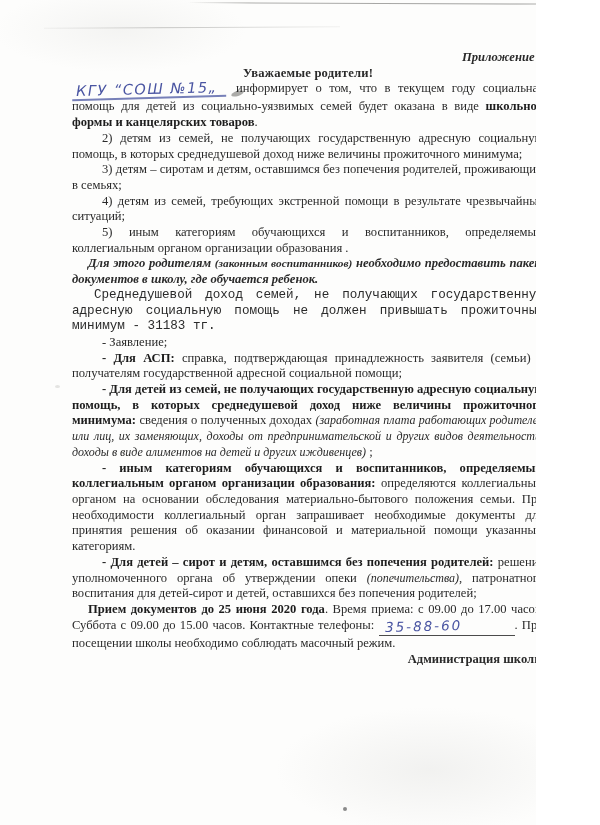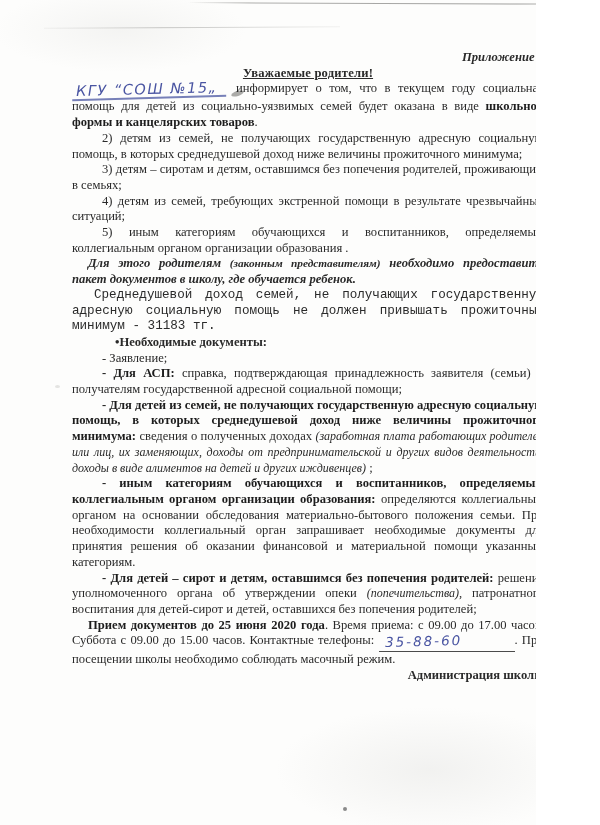--- a/index.html
+++ b/index.html
@@ -16,21 +16,21 @@
   }
   .content{
     position:absolute;
     left:72px;top:50px;
     width:472px;
     font-size:12.6px;
     line-height:15.7px;
   }
   p{margin:0;text-align:justify;}
   p.appendix{text-align:right;font-weight:bold;font-style:italic;}
-  p.title{text-align:center;font-weight:bold;letter-spacing:.2px;text-decoration:underline;}
+  p.title{text-align:center;font-weight:bold;letter-spacing:.2px;}
   b{color:#1d1d1d;}
   .ind12{text-indent:12px;}
   .ind16{text-indent:16px;}
   .ind22{text-indent:22px;font-family:Liberation Mono, monospace;}
   .ind30{text-indent:30px;}
   .ind43{text-indent:43px;}
   .bold{font-weight:bold;}
   .bi{font-weight:bold;font-style:italic;}
   .bi-small{font-weight:bold;font-style:italic;font-size:11.3px;}
   i.fine{font-size:12px;}
@@ -96,26 +96,25 @@
       <span class="handwriting school">КГУ “СОШ №15„</span><span>информирует о том, что в текущем году социальная помощь для детей из социально-уязвимых семей будет оказана в виде </span><b>школьной формы и канцелярских товаров</b><span>.</span>
     </p>
 
 
     <p class="ind30">2) детям из семей, не получающих государственную адресную социальную помощь, в которых среднедушевой доход ниже величины прожиточного минимума;</p>
     <p class="ind30">3) детям – сиротам и детям, оставшимся без попечения родителей, проживающим в семьях;</p>
     <p class="ind30">4) детям из семей, требующих экстренной помощи в результате чрезвычайных ситуаций;</p>
     <p class="ind30">5) иным категориям обучающихся и воспитанников, определяемым коллегиальным органом организации образования .</p>
 
     <p class="ind16">
-      <span class="bi">Для этого родителям </span><span class="bi-small">(законным представителям)</span><span class="bi"> необходимо предоставить пакет документов в школу, где обучается ребенок.</span>
+      <span class="bi">Для этого родителям </span><span class="bi-small">(законным воспитанников)</span><span class="bi"> необходимо предоставить пакет документов в школу, где обучается ребенок.</span>
     </p>
 
     <p class="ind22">Среднедушевой доход семей, не получающих государственную адресную социальную помощь не должен привышать прожиточный минимум - 31183 тг.</p>
 
-    <p class="ind43 bold">•Необходимые документы:</p>
 
     <p class="ind30">- Заявление;</p>
 
     <p class="ind30">
       <b>- Для АСП:</b><span> справка, подтверждающая принадлежность заявителя (семьи) к получателям государственной адресной социальной помощи;</span>
     </p>
 
     <p class="ind30">
       <b>- Для детей из семей, не получающих государственную адресную социальную помощь, в которых среднедушевой доход ниже величины прожиточного минимума:</b><span> сведения о полученных доходах </span><i class="fine">(заработная плата работающих родителей или лиц, их заменяющих, доходы от предпринимательской и других видов деятельности, доходы в виде алиментов на детей и других иждивенцев)</i><span> ;</span>
     </p>

